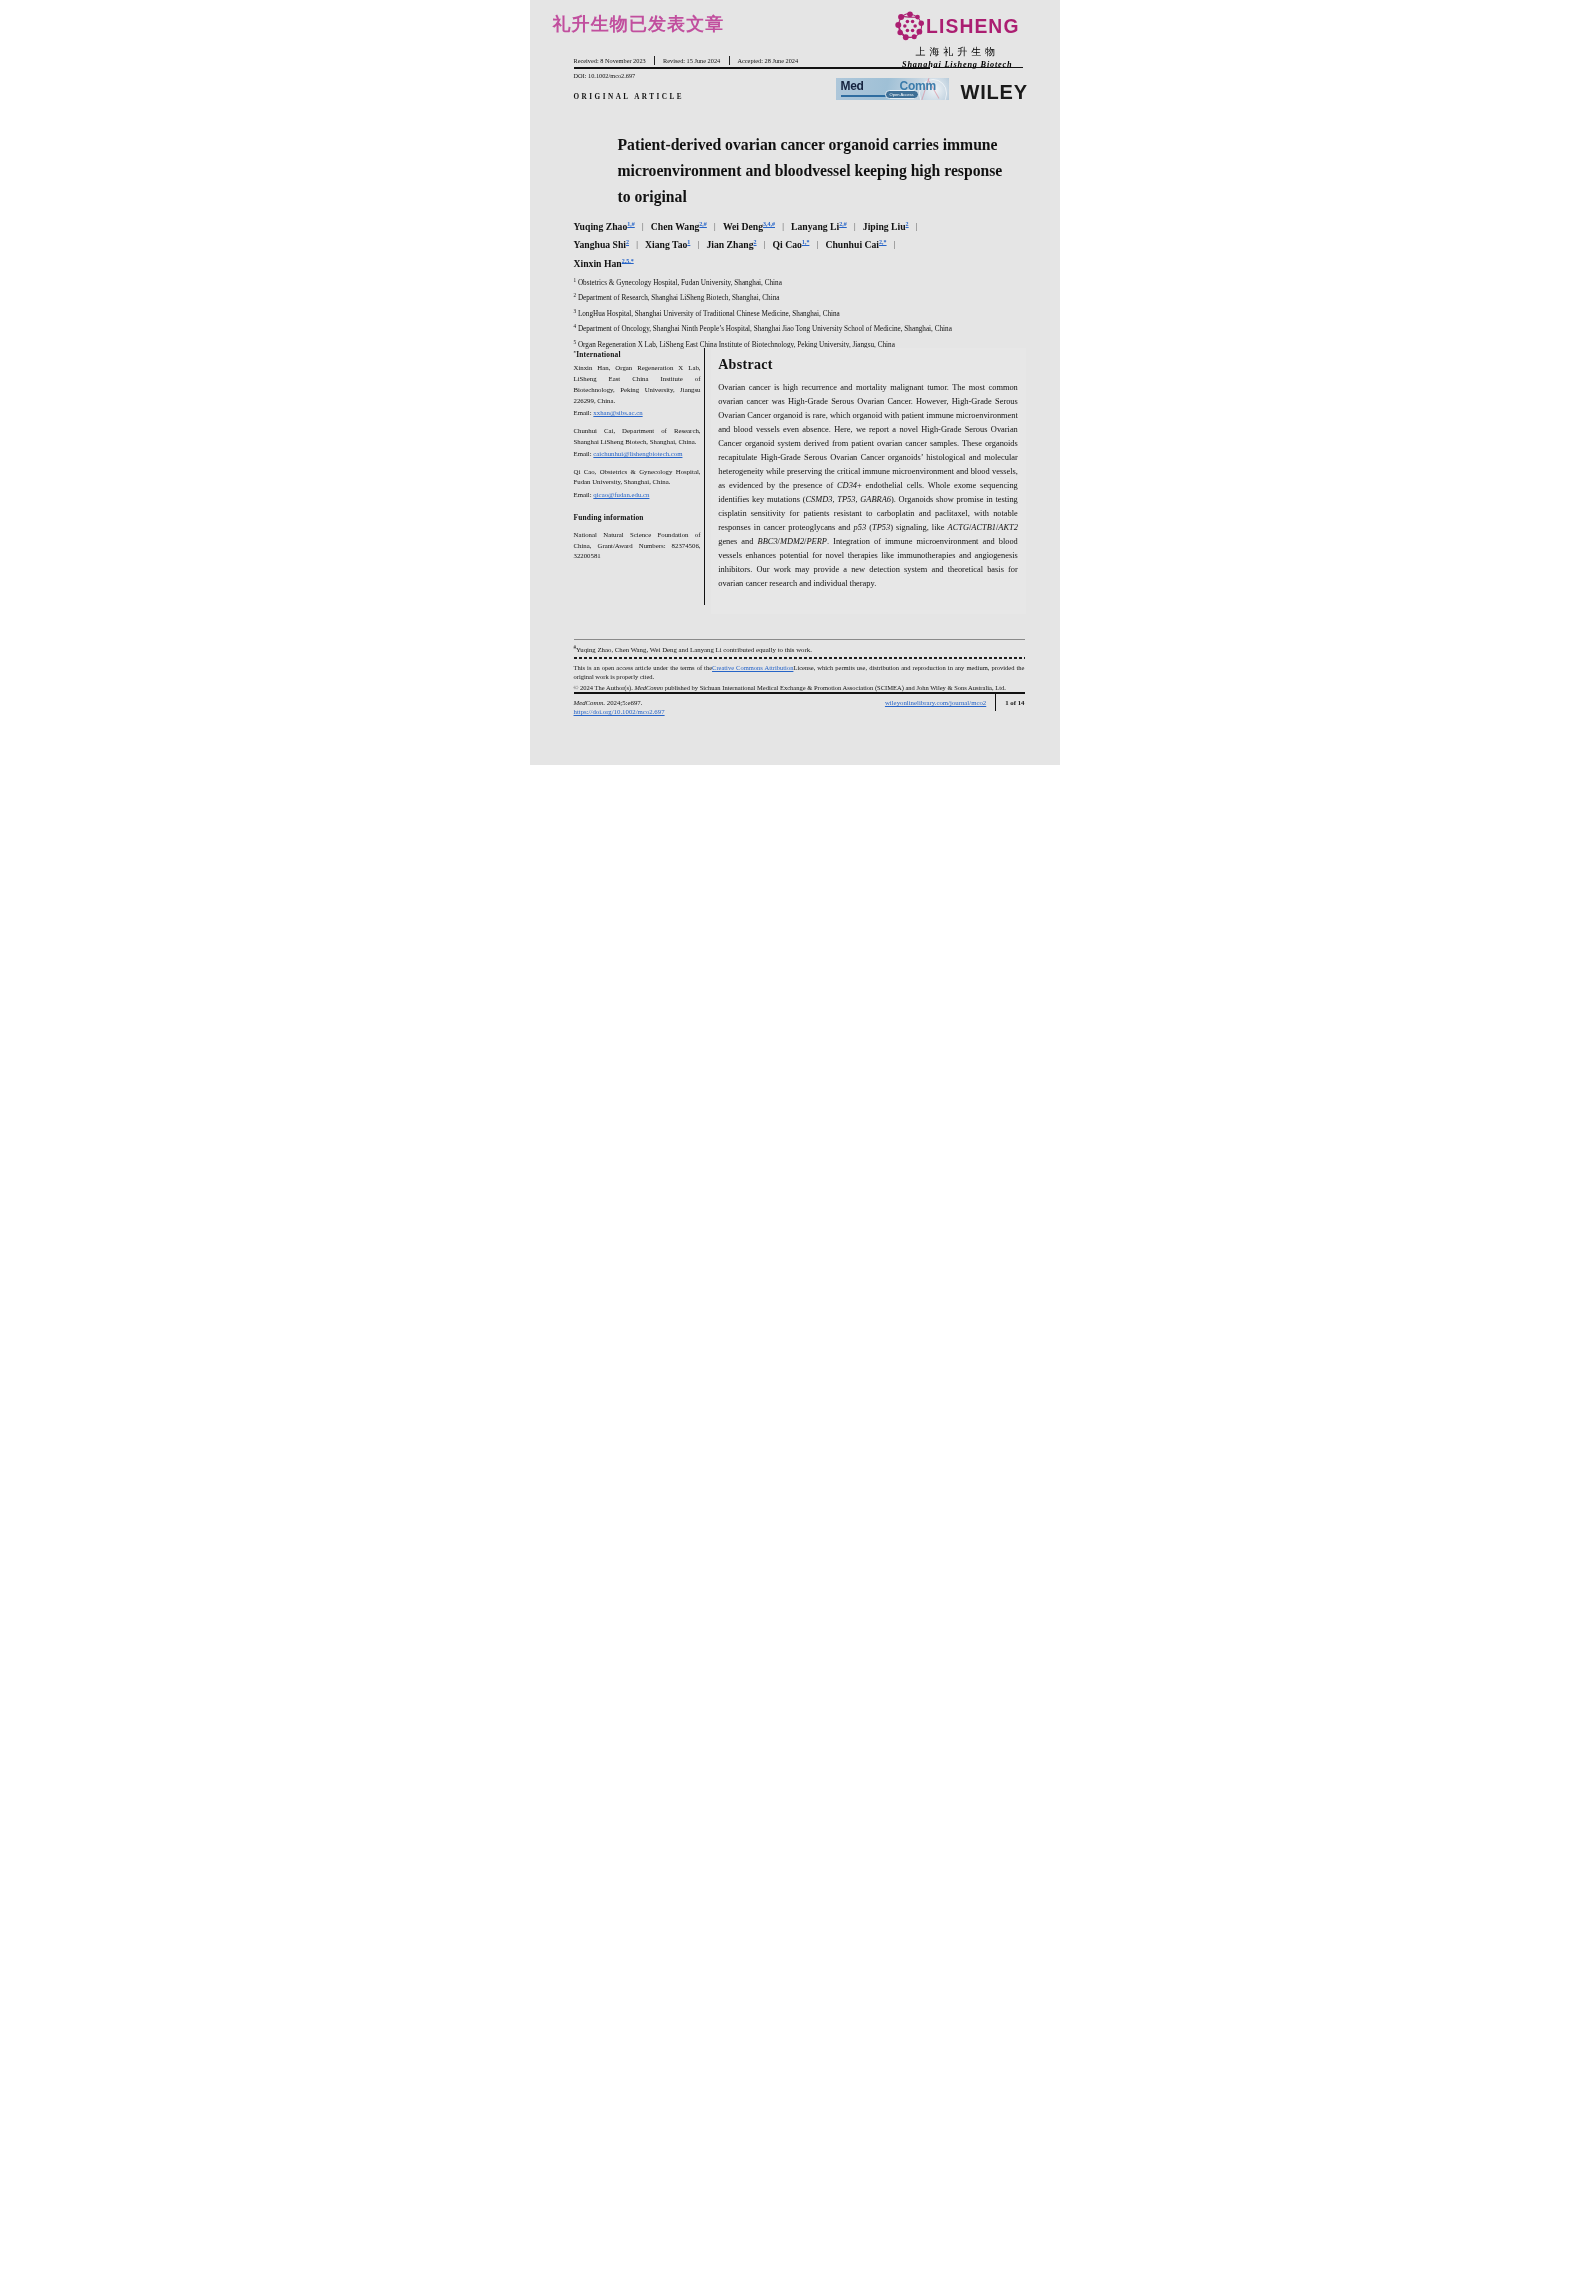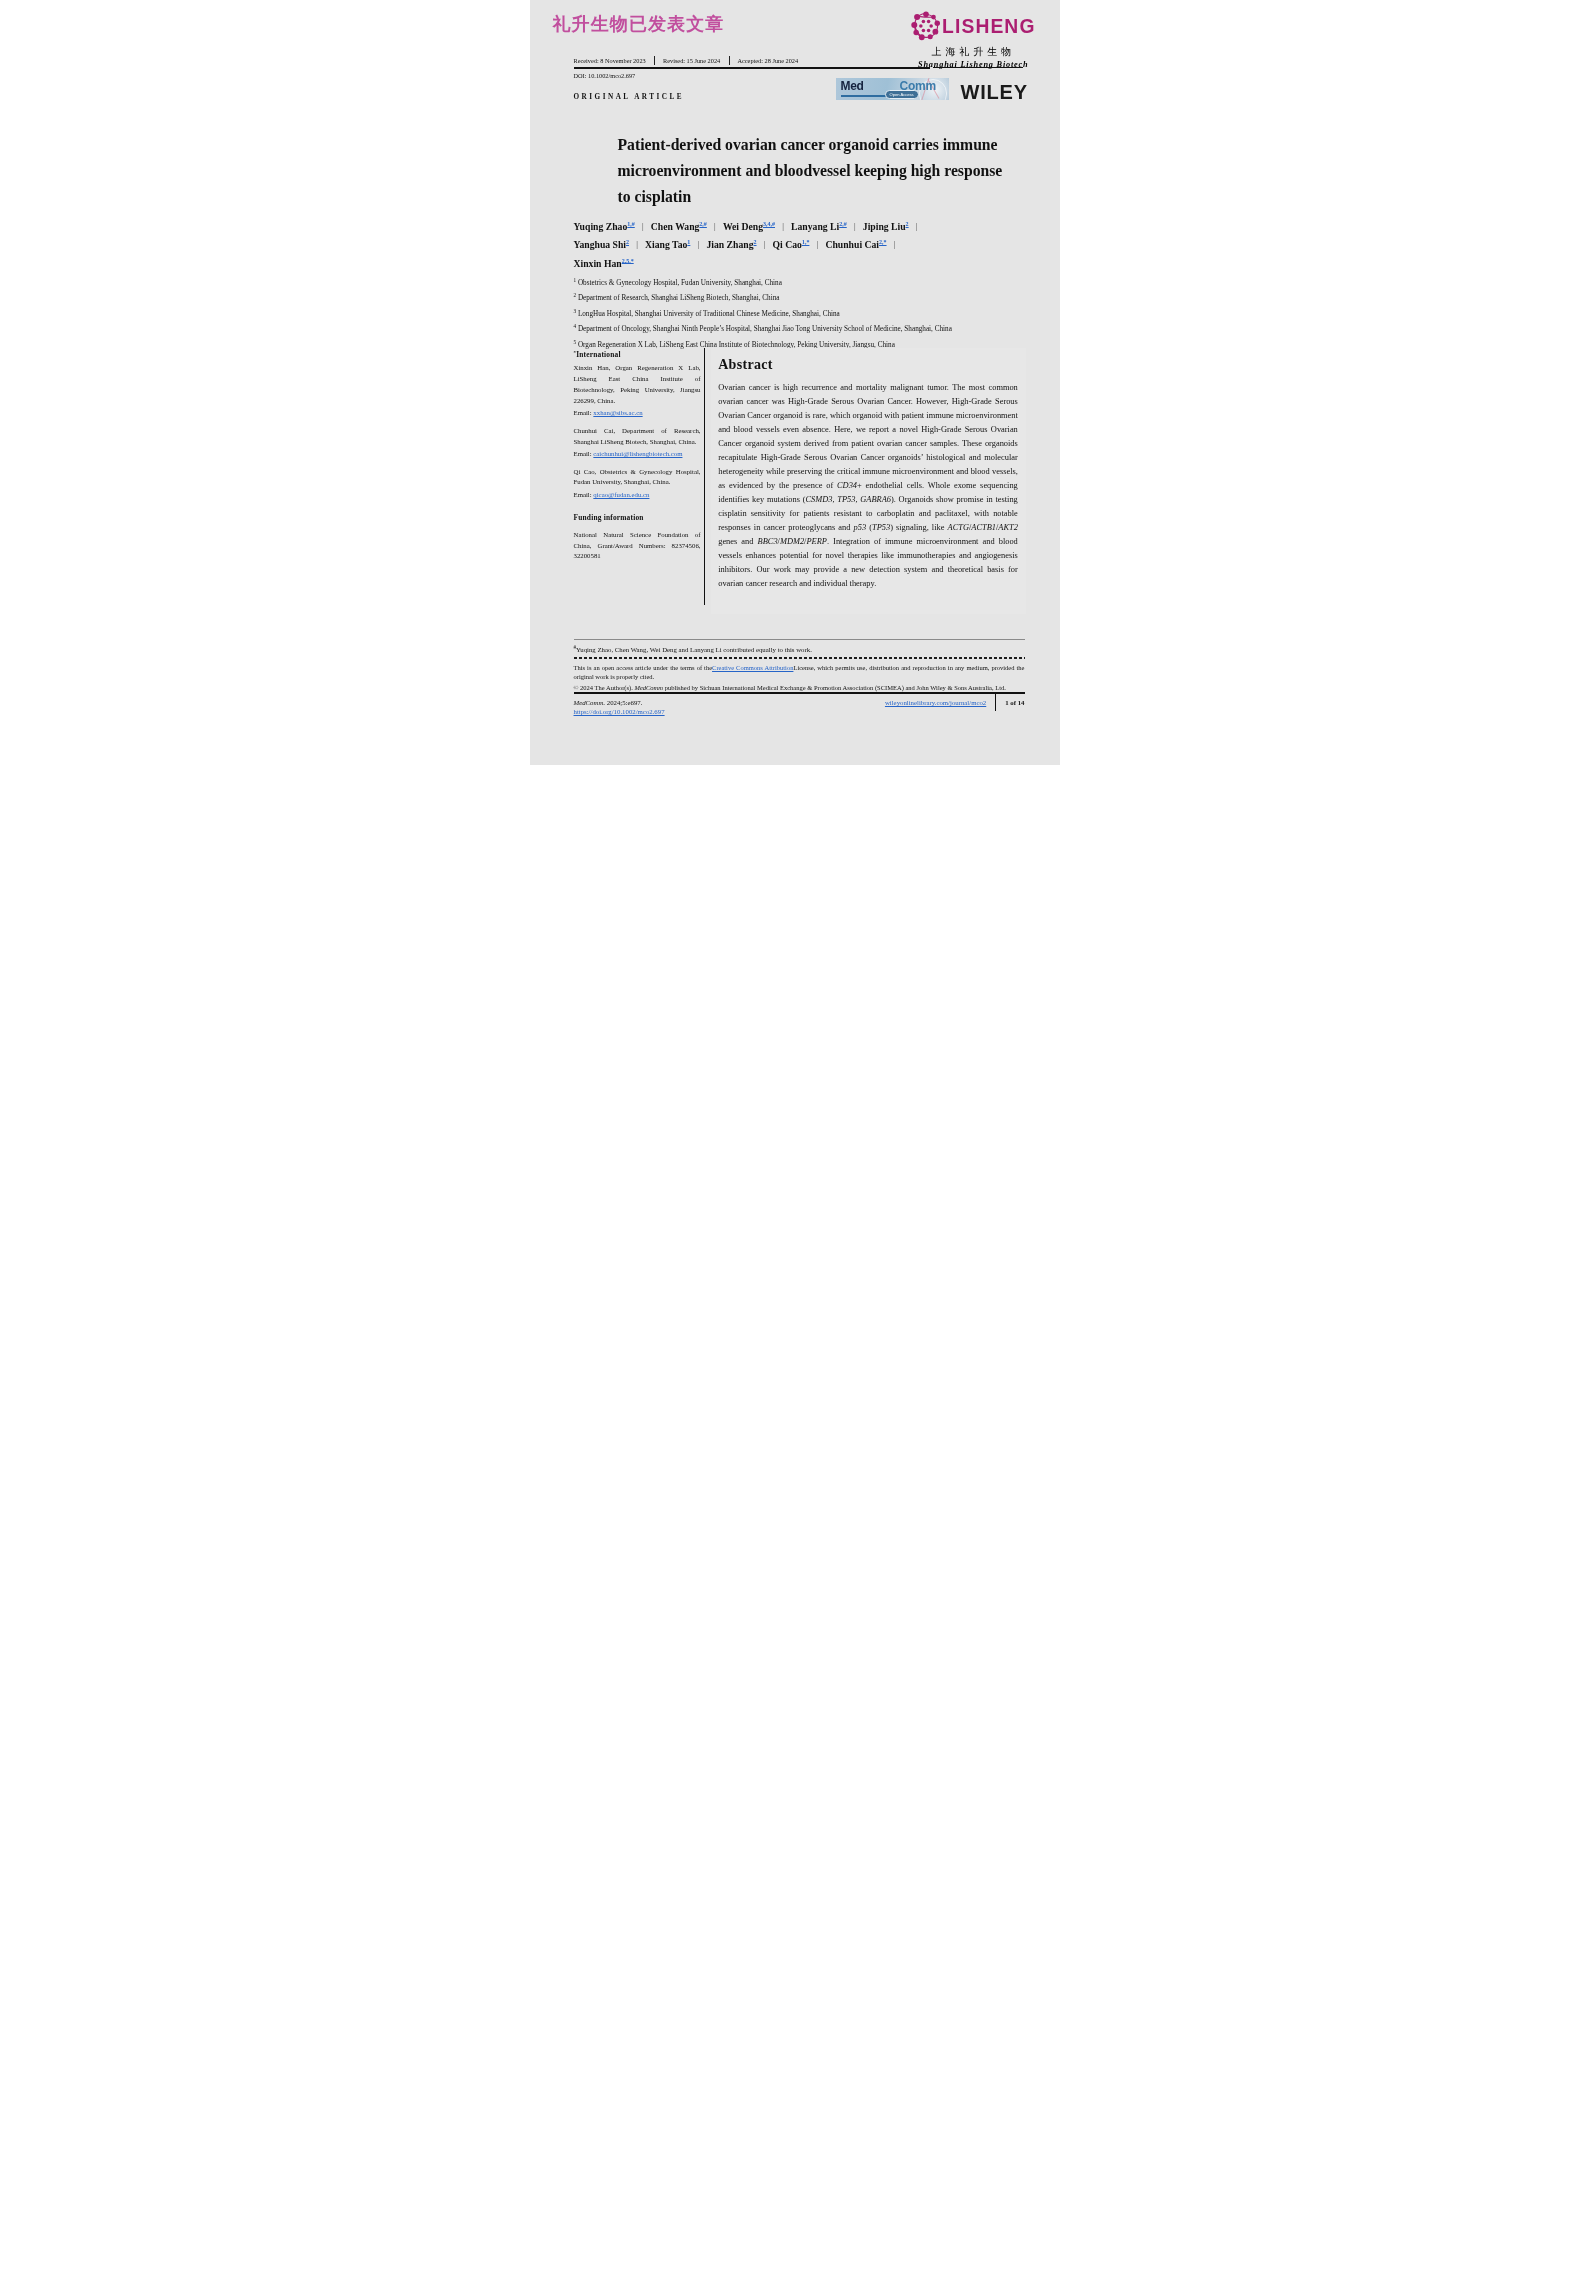--- a/index.html
+++ b/index.html
@@ -4,21 +4,21 @@
 <style>
   html,body{margin:0;padding:0;background:#ffffff;}
   .page{position:relative;width:530px;height:765px;margin:0 auto;background:#e5e5e5;overflow:hidden;
         font-family:"Liberation Serif",serif;color:#111;}
 
   
   .banner-cn{position:absolute;left:23px;top:12px;font-family:"Liberation Sans",sans-serif;
              font-weight:bold;font-size:18px;letter-spacing:1.1px;color:#c14f9e;}
 
   
-  .logo{position:absolute;right:24px;top:11px;text-align:center;}
+  .logo{position:absolute;right:40px;top:11px;text-align:center;}
   .logo-row{display:flex;align-items:center;justify-content:flex-start;}
   .logo-word{font-family:"Liberation Sans",sans-serif;font-weight:bold;font-size:19.3px;
              letter-spacing:1.1px;color:#ab1e71;line-height:1;margin-left:1.1px;}
   .logo-cn{font-size:10px;font-weight:normal;letter-spacing:3.9px;margin-top:1.7px;color:#000;white-space:nowrap;}
   .logo-en{font-style:italic;font-weight:bold;font-size:8.3px;letter-spacing:0.8px;margin-top:1.1px;color:#000;white-space:nowrap;}
 
   
   .dates-row{position:absolute;left:44px;top:56px;display:flex;align-items:center;font-size:6.3px;}
   .date-item{white-space:nowrap;}
   .date-sep{display:inline-block;width:0.7px;height:8.8px;background:#222;margin:0 8.3px;}
@@ -166,21 +166,21 @@
     <div class="oa-pill">Open Access</div>
   </div>
 
   <div class="wiley">WILEY</div>
 
   <div class="article-type">ORIGINAL ARTICLE</div>
 
   <div class="title">
     <div>Patient-derived ovarian cancer organoid carries immune</div>
     <div>microenvironment and bloodvessel keeping high response</div>
-    <div>to cisplatin</div>
+    <div>to original</div>
   </div>
 
   <div class="authors">
     <span><span>Yuqing Zhao</span><sup>1,#</sup></span><span class="auth-sep">|</span><span><span>Chen Wang</span><sup>2,#</sup></span><span class="auth-sep">|</span><span><span>Wei Deng</span><sup>3,4,#</sup></span><span class="auth-sep">|</span><span><span>Lanyang Li</span><sup>2,#</sup></span><span class="auth-sep">|</span><span><span>Jiping Liu</span><sup>2</sup></span><span class="auth-sep">|</span><br>
     <span><span>Yanghua Shi</span><sup>2</sup></span><span class="auth-sep">|</span><span><span>Xiang Tao</span><sup>1</sup></span><span class="auth-sep">|</span><span><span>Jian Zhang</span><sup>2</sup></span><span class="auth-sep">|</span><span><span>Qi Cao</span><sup>1,*</sup></span><span class="auth-sep">|</span><span><span>Chunhui Cai</span><sup>2,*</sup></span><span class="auth-sep">|</span><br>
     <span><span>Xinxin Han</span><sup>2,5,*</sup></span>
   </div>
 
   <div class="affils">
     <div><sup>1</sup> <span>Obstetrics &amp; Gynecology Hospital, Fudan University, Shanghai, China</span></div>

